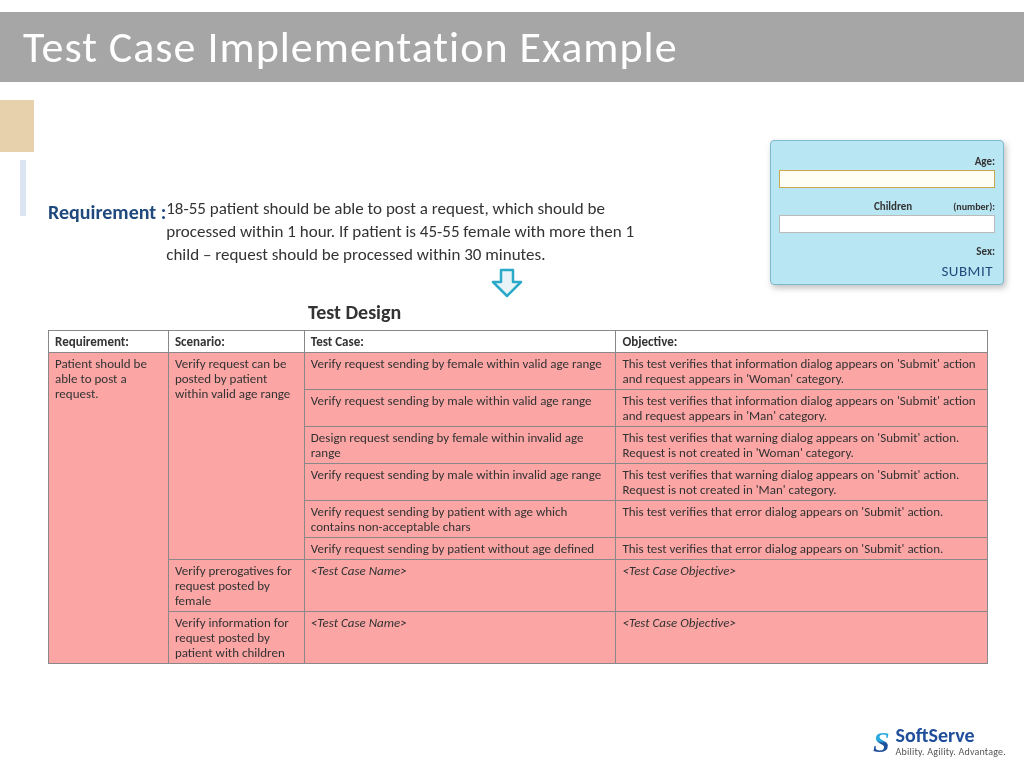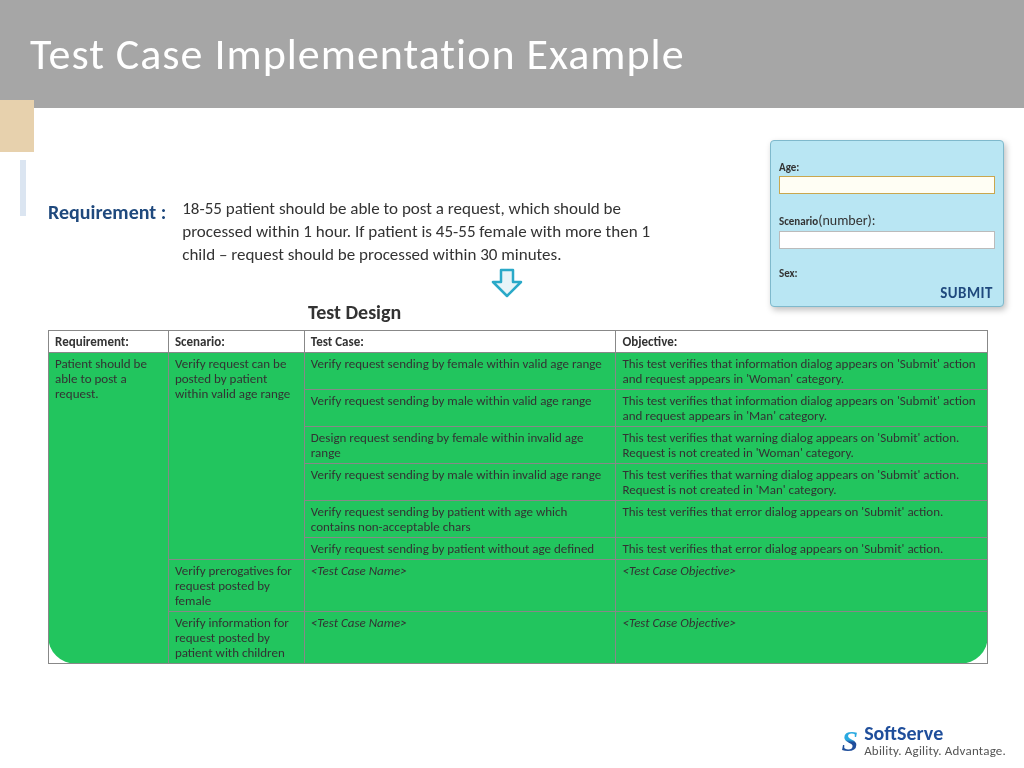--- a/index.html
+++ b/index.html
@@ -6,24 +6,25 @@
   html, body {
     margin: 0; padding: 0;
     width: 1024px; height: 768px;
     font-family: Calibri, "Segoe UI", Arial, sans-serif;
     background: #fff;
     color: #333;
     overflow: hidden;
   }
   .title-bar {
     background: #a6a6a6;
-    height: 108px;
+    height: 70px;
     display: flex;
     align-items: center;
-    padding-left: 30px;
+    padding-left: 23px;
+    margin-top: 12px;
   }
   .title-bar h1 {
     margin: 0;
     font-weight: 300;
     font-size: 44px;
     color: #fff;
     letter-spacing: 1px;
   }
   .accent-block {
     position: absolute;
@@ -41,21 +42,20 @@
   .content {
     position: absolute;
     left: 48px;
     top: 140px;
     right: 20px;
   }
 
   .req-row {
     display: flex;
     align-items: flex-start;
-    gap: 16px;
   }
   .req-label {
     color: #1f497d;
     font-weight: 700;
     font-size: 20px;
     white-space: nowrap;
     padding-top: 60px;
   }
   .req-text {
     font-size: 17px;
@@ -69,61 +69,60 @@
     position: absolute;
     right: 0; top: 0;
     width: 234px;
     background: #b9e6f3;
     border: 1px solid #7fb9cc;
     border-radius: 4px;
     padding: 6px 8px 4px 8px;
     box-shadow: 2px 3px 6px rgba(0,0,0,0.25);
     font-size: 11px;
   }
-  .form-panel .fld-label { font-weight: 700; display:block; margin-top:14px; }
-  .form-panel .hint { font-weight:400; font-size:14px; }
+  .form-panel .fld-label { font-weight: 700; display:block; margin-top:8px;text-align:right; }
+  .form-panel .hint { font-weight:700; font-size:10px;padding-left:41px; }
   .form-panel input[type="text"] {
     width: 100%;
     height: 18px;
     border: 1px solid #c9a74e;
     background: #fffef4;
     margin: 2px 0 4px 0;
     padding: 1px 3px;
     font-size: 11px;
   }
   .form-panel input.plain {
     border: 1px solid #bbb;
     background: #fff;
   }
   .radio-row { display:flex; gap:22px; align-items:center; margin:4px 0 2px 2px; font-size:13px;}
   .radio-row label { display:flex; align-items:center; gap:4px; }
   .radio-row input { accent-color:#2a6bd4; }
-  .submit-row { text-align:right; color:#1f497d; font-weight:700; font-size:15px; letter-spacing:0.5px; padding:4px 2px 0 0;}
+  .submit-row { text-align:right; color:#1f497d; font-weight:400; font-size:15px; letter-spacing:0.5px; padding:4px 2px 0 0;}
 
   .arrow-wrap {
     position: absolute;
     left: 440px; top: 128px;
     width: 38px; height: 30px;
   }
   .section-title {
     position:absolute;
     left: 260px;
     top: 160px;
     font-weight: 700;
     font-size: 20px;
   }
 
   table.design {
     position:absolute;
     left:0; top:190px;
     width: 940px;
     border-collapse: collapse;
     font-size: 13px;
-    background:#22c55e;
-    border-radius:28px;
+    background:#fca5a5;
   }
   table.design th, table.design td {
     border: 1px solid #888;
     padding: 3px 6px;
     vertical-align: top;
     text-align: left;
   }
   table.design th {
     background:#fff;
     font-weight:700;
@@ -145,21 +144,21 @@
     font-size: 30px;
     font-weight: 700;
     font-style: italic;
     background: linear-gradient(180deg,#2aa9e0 45%,#1f4e9b 55%);
     -webkit-background-clip: text;
     background-clip: text;
     color: transparent;
     line-height: 0.8;
   }
   .logo-text .brand { font-size:20px; font-weight:700; color:#1f4e9b; line-height:1; }
-  .logo-text .tag { font-size:13px; color:#555; letter-spacing:0.2px; }
+  .logo-text .tag { font-size:10px; color:#555; letter-spacing:0.2px; }
 
 </style>
 </head>
 <body>
 
 <div class="title-bar">
   <h1>Test Case Implementation Example</h1>
 </div>
 <div class="accent-block"></div>
 <div class="thin-accent"></div>
@@ -168,21 +167,21 @@
 
   <div class="req-row">
     <div class="req-label">Requirement :</div>
     <div class="req-text">18-55 patient should be able to post a request, which should be processed within 1 hour. If patient is 45-55 female with more then 1 child – request should be processed within 30 minutes.</div>
   </div>
 
   <div class="form-panel">
     <span class="fld-label">Age:</span>
     <input type="text" value="" style="">
     <span class="fld-label">
-      <span>Scenario</span><span class="hint">(number):</span>
+      <span>Children</span><span class="hint">(number):</span>
     </span>
     <input type="text" class="plain" value="" style="">
     <span class="fld-label">Sex:</span>
     <div class="submit-row">SUBMIT</div>
   </div>
 
   <div class="arrow-wrap">
     <svg viewBox="0 0 38 30" width="38" height="30">
       <path d="M13 2 h12 v12 h8 L19 28 L5 14 h8 Z" fill="#e8f4f8" stroke="#2aa9c8" stroke-width="2.5" stroke-linejoin="round"></path>
     </svg>

